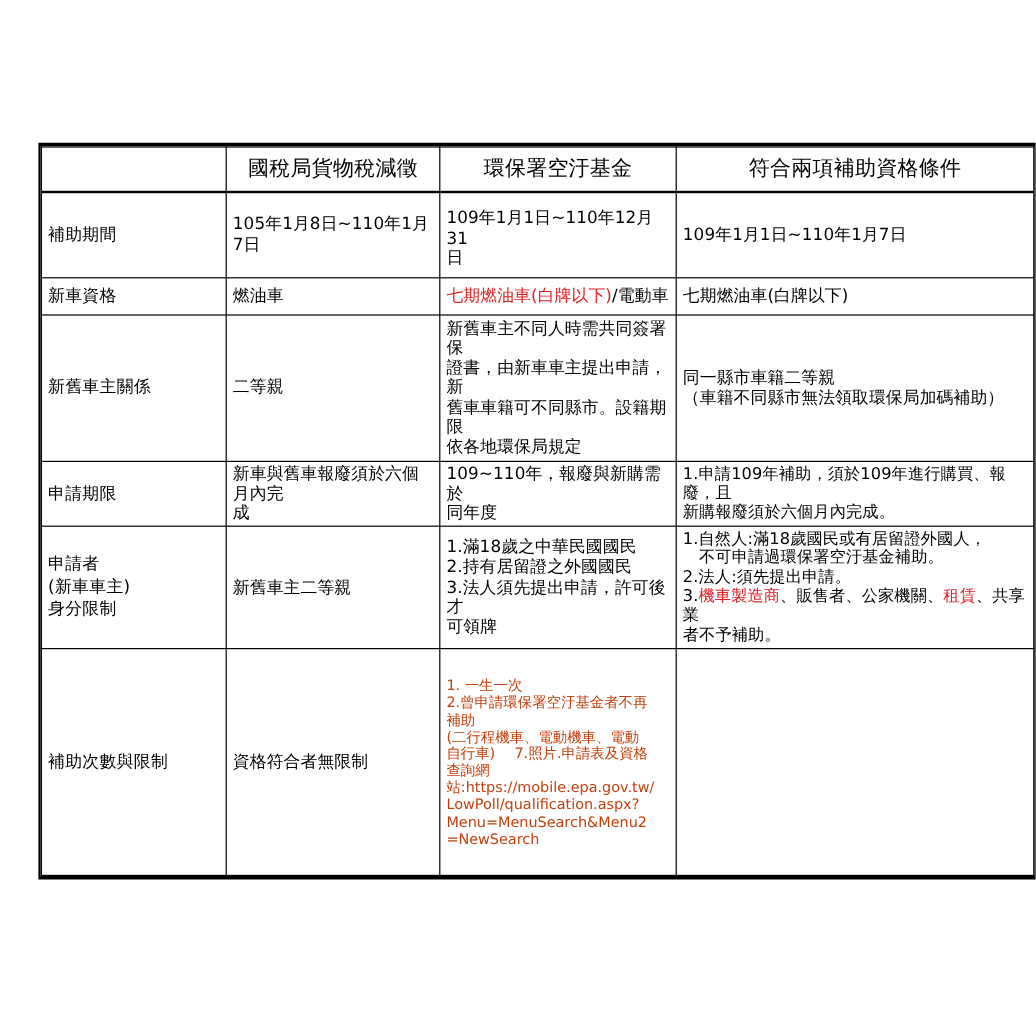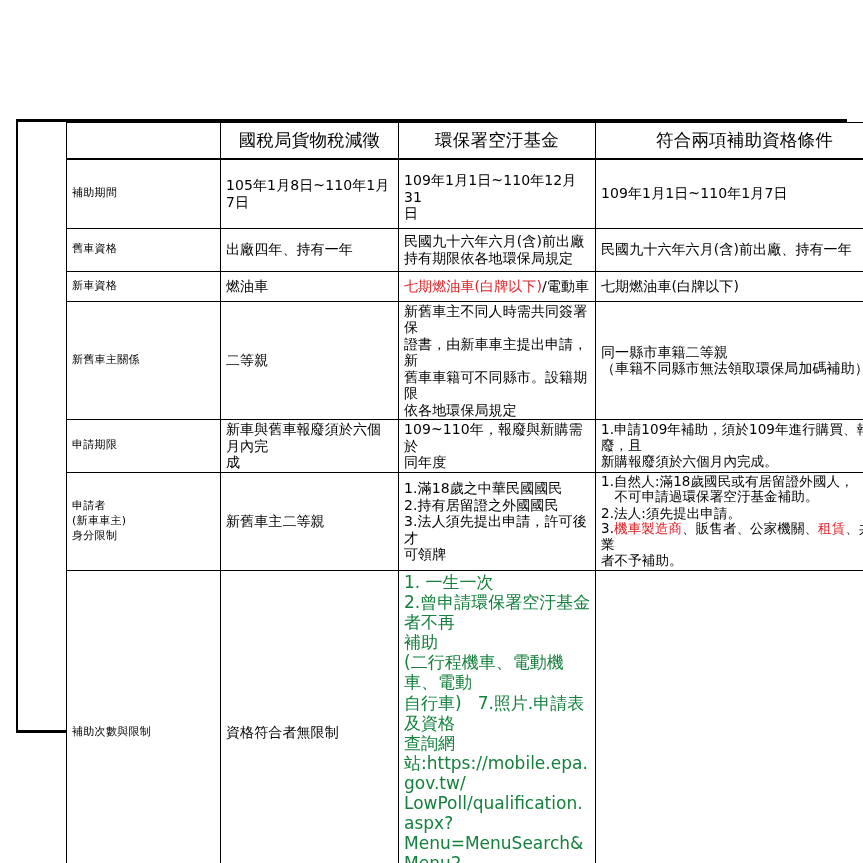--- a/index.html
+++ b/index.html
@@ -18,31 +18,30 @@
   #page {
     position: relative;
     width: 863px;
     height: 863px;
     background: #ffffff;
   }
 
   
   .table-wrap {
     position: absolute;
-    left: 16px;
+    left: 32px;
     top: 119px;
     width: 831px;
     height: 614px;
     box-sizing: border-box;
     border-top: 3px solid #000;
     border-bottom: 3px solid #000;
     border-left: 2px solid #000;
     border-right: 2px solid #000;
     background: #fff;
-    padding-left: 48px;
   }
 
   table.cmp {
     width: 100%;
     height: 100%;
     border-collapse: collapse;
     table-layout: fixed;
     background: #fff;
   }
 
@@ -69,21 +68,21 @@
     font-size: 17.5px;
     letter-spacing: 0.2px;
     padding: 0 2px;
     border-bottom: 2px solid #000;
   }
   th.blank-head { border-bottom: 2px solid #000; }
 
   
   td.lbl {
     text-align: center;
-    font-size: 11px;
+    font-size: 14px;
     letter-spacing: 0.3px;
     padding: 2px 2px;
   }
   td.lbl .multi { display: block; line-height: 1.35; }
 
   
   td.val {
     font-size: 14px;
     letter-spacing: 0.1px;
   }
@@ -101,23 +100,23 @@
     top: -5px;
     margin-left: 45px;
   }
 
   .red { color: #e02127; }
   .blk { color: #000000; }
 
   td.url-cell {
     vertical-align: top;
     padding-top: 5px;
-    font-size: 17px;
+    font-size: 12px;
     line-height: 1.3;
-    color: #15803d;
+    color: #c2410c;
     word-break: break-all;
   }
   td.url-cell .ln { display: block; }
   td.url-cell .gap { display: inline-block; width: 16px; }
 
   
   tr.r1 { height: 40px; }
   tr.r2 { height: 35px; }
   tr.r3 { height: 30px; }
   tr.r4 { height: 43px; }
@@ -159,29 +158,20 @@
             <span class="inner">
               <span class="ln">109年1月1日~110年12月31</span>
               <span class="ln">日</span>
             </span>
           </td>
           <td class="val">109年1月1日~110年1月7日</td>
         </tr>
 
 
 
-        <tr class="r4">
-          <td class="lbl">舊車資格</td>
-          <td class="val">出廠四年、持有一年</td>
-          <td class="val">
-            <span class="ln">民國九十六年六月(含)前出廠</span>
-            <span class="ln">持有期限依各地環保局規定</span>
-          </td>
-          <td class="val">民國九十六年六月(含)前出廠、持有一年</td>
-        </tr>
 
         <tr class="r5">
           <td class="lbl">新車資格</td>
           <td class="val">燃油車</td>
           <td class="val"><span class="red">七期燃油車(白牌以下)</span><span class="blk">/電動車</span></td>
           <td class="val">七期燃油車(白牌以下)</td>
         </tr>
 
         <tr class="r6">
           <td class="lbl">新舊車主關係</td>

